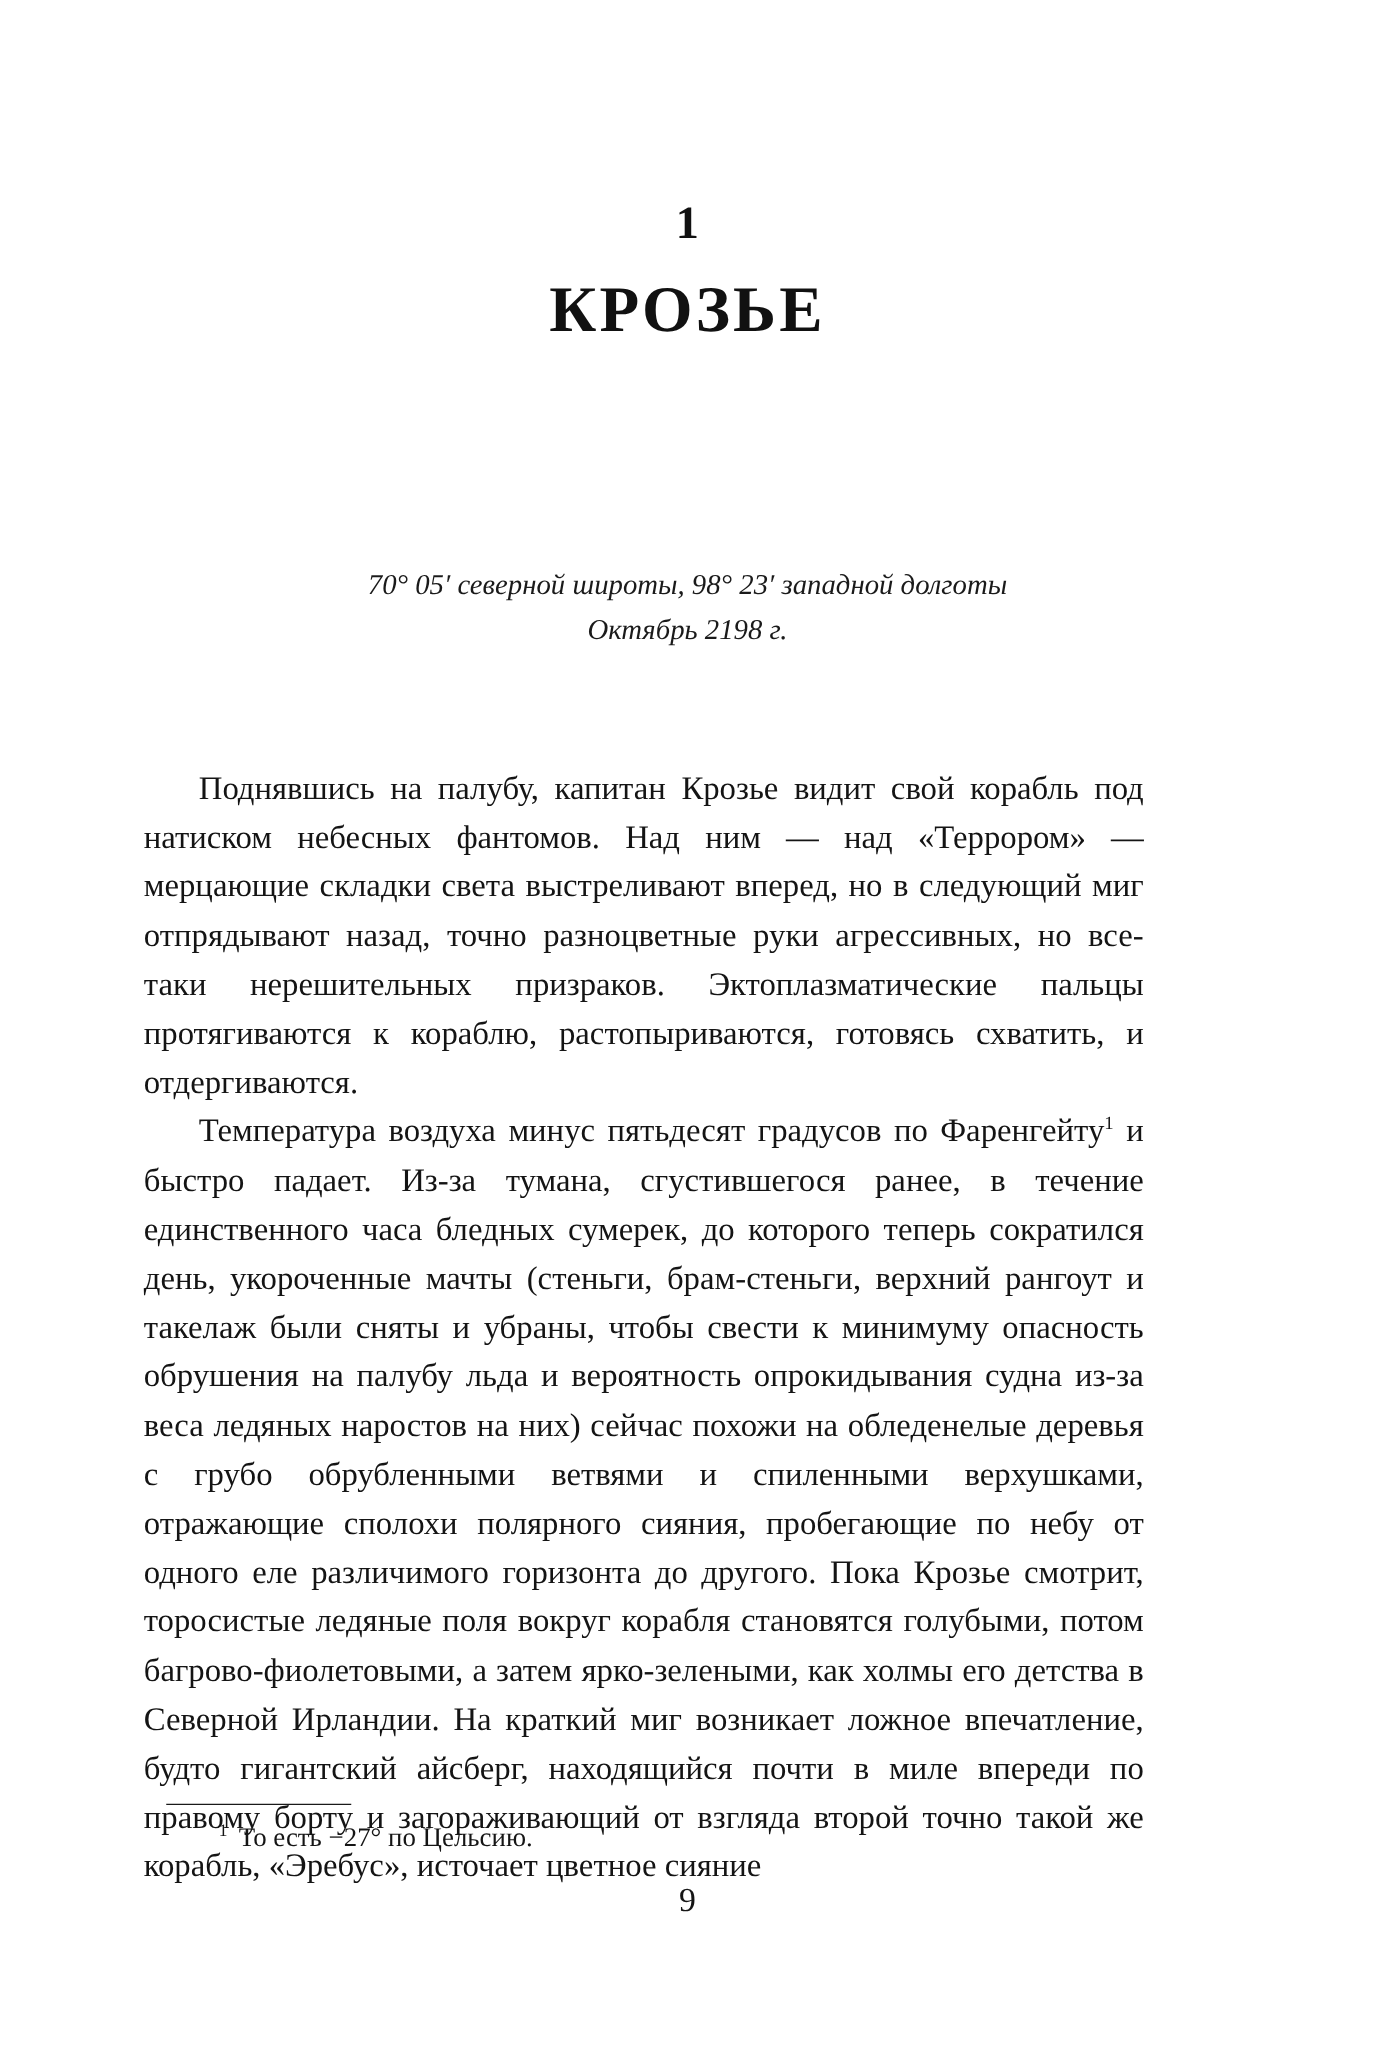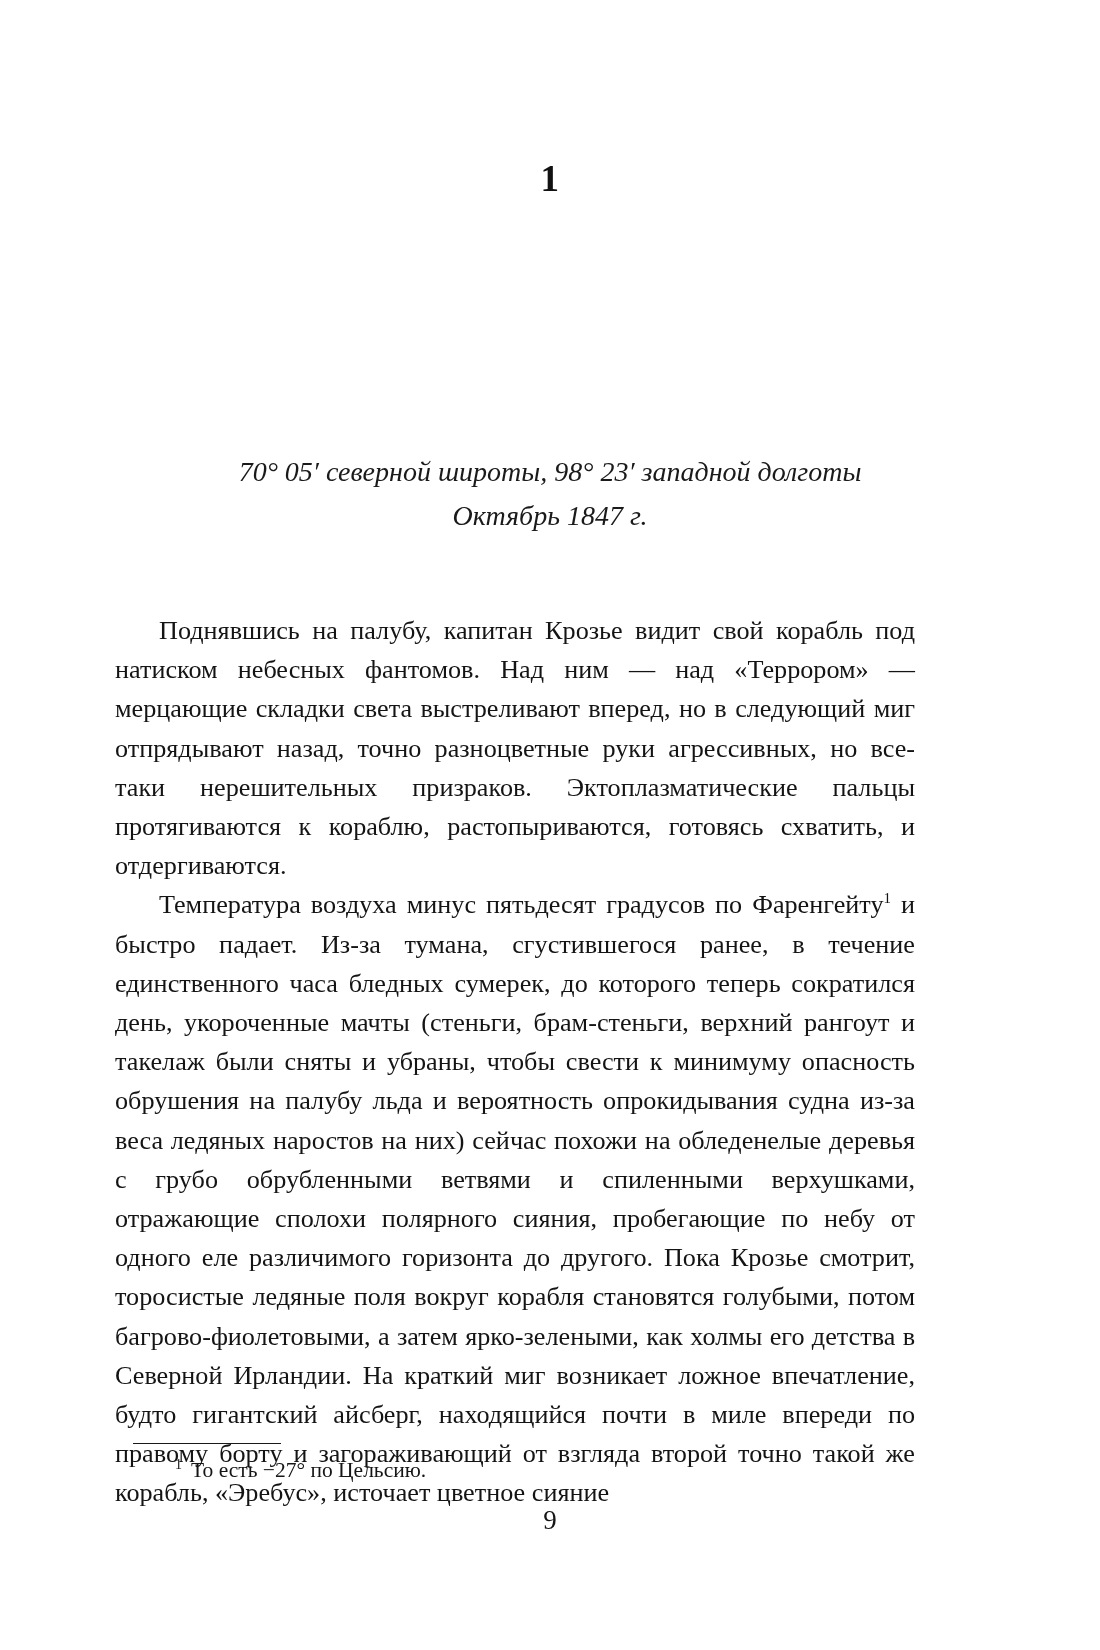--- a/index.html
+++ b/index.html
@@ -43,21 +43,21 @@
   }
 
   
   .epigraph {
     position: absolute;
     left: 115px;
     top: 450px;
     width: 870px;
     text-align: center;
     font-style: italic;
-    font-size: 28px;
+    font-size: 23px;
     line-height: 1.58;
     color: #1a1a1a;
   }
   .epigraph-line { display: block; white-space: nowrap; }
 
   
   .body-text {
     position: absolute;
     left: 115px;
     top: 578px;
@@ -117,25 +117,26 @@
     color: #151515;
   }
 </style>
 </head>
 <body>
 
 <div class="page">
 
   <div class="chapter-block">
     <div class="chapter-number">1</div>
+    <div class="chapter-title">КРОЗЬЕ</div>
   </div>
 
   <div class="epigraph">
     <span class="epigraph-line">70° 05′ северной широты, 98° 23′ западной долготы</span>
-    <span class="epigraph-line">Октябрь 1847 г.</span>
+    <span class="epigraph-line">Октябрь 2198 г.</span>
   </div>
 
   <div class="body-text">
     <p><span>Поднявшись на палубу, капитан Крозье видит свой корабль под натиском небесных фантомов. Над ним — над «Террором» — мерцающие складки света выстреливают вперед, но в следующий миг отпрядывают назад, точно разноцветные руки агрессивных, но все-таки нерешительных призраков. Эктоплазматические пальцы протягиваются к кораблю, растопыриваются, готовясь схватить, и отдергиваются.</span></p>
     <p><span>Температура воздуха минус пятьдесят градусов по Фаренгейту<span class="fn-ref">1</span> и быстро падает. Из-за тумана, сгустившегося ранее, в течение единственного часа бледных сумерек, до которого теперь сократился день, укороченные мачты (стеньги, брам-стеньги, верхний рангоут и такелаж были сняты и убраны, чтобы свести к минимуму опасность обрушения на палубу льда и вероятность опрокидывания судна из-за веса ледяных наростов на них) сейчас похожи на обледенелые деревья с грубо обрубленными ветвями и спиленными верхушками, отражающие сполохи полярного сияния, пробегающие по небу от одного еле различимого горизонта до другого. Пока Крозье смотрит, торосистые ледяные поля вокруг корабля становятся голубыми, потом багрово-фиолетовыми, а затем ярко-зелеными, как холмы его детства в Северной Ирландии. На краткий миг возникает ложное впечатление, будто гигантский айсберг, находящийся почти в миле впереди по правому борту и загораживающий от взгляда второй точно такой же корабль, «Эребус», источает цветное сияние</span></p>
   </div>
 
   <div class="footnote-area">
     <div class="footnote-rule"></div>
     <div class="footnote-text"><span class="footnote-marker">1</span><span>То есть −27° по Цельсию.</span></div>

